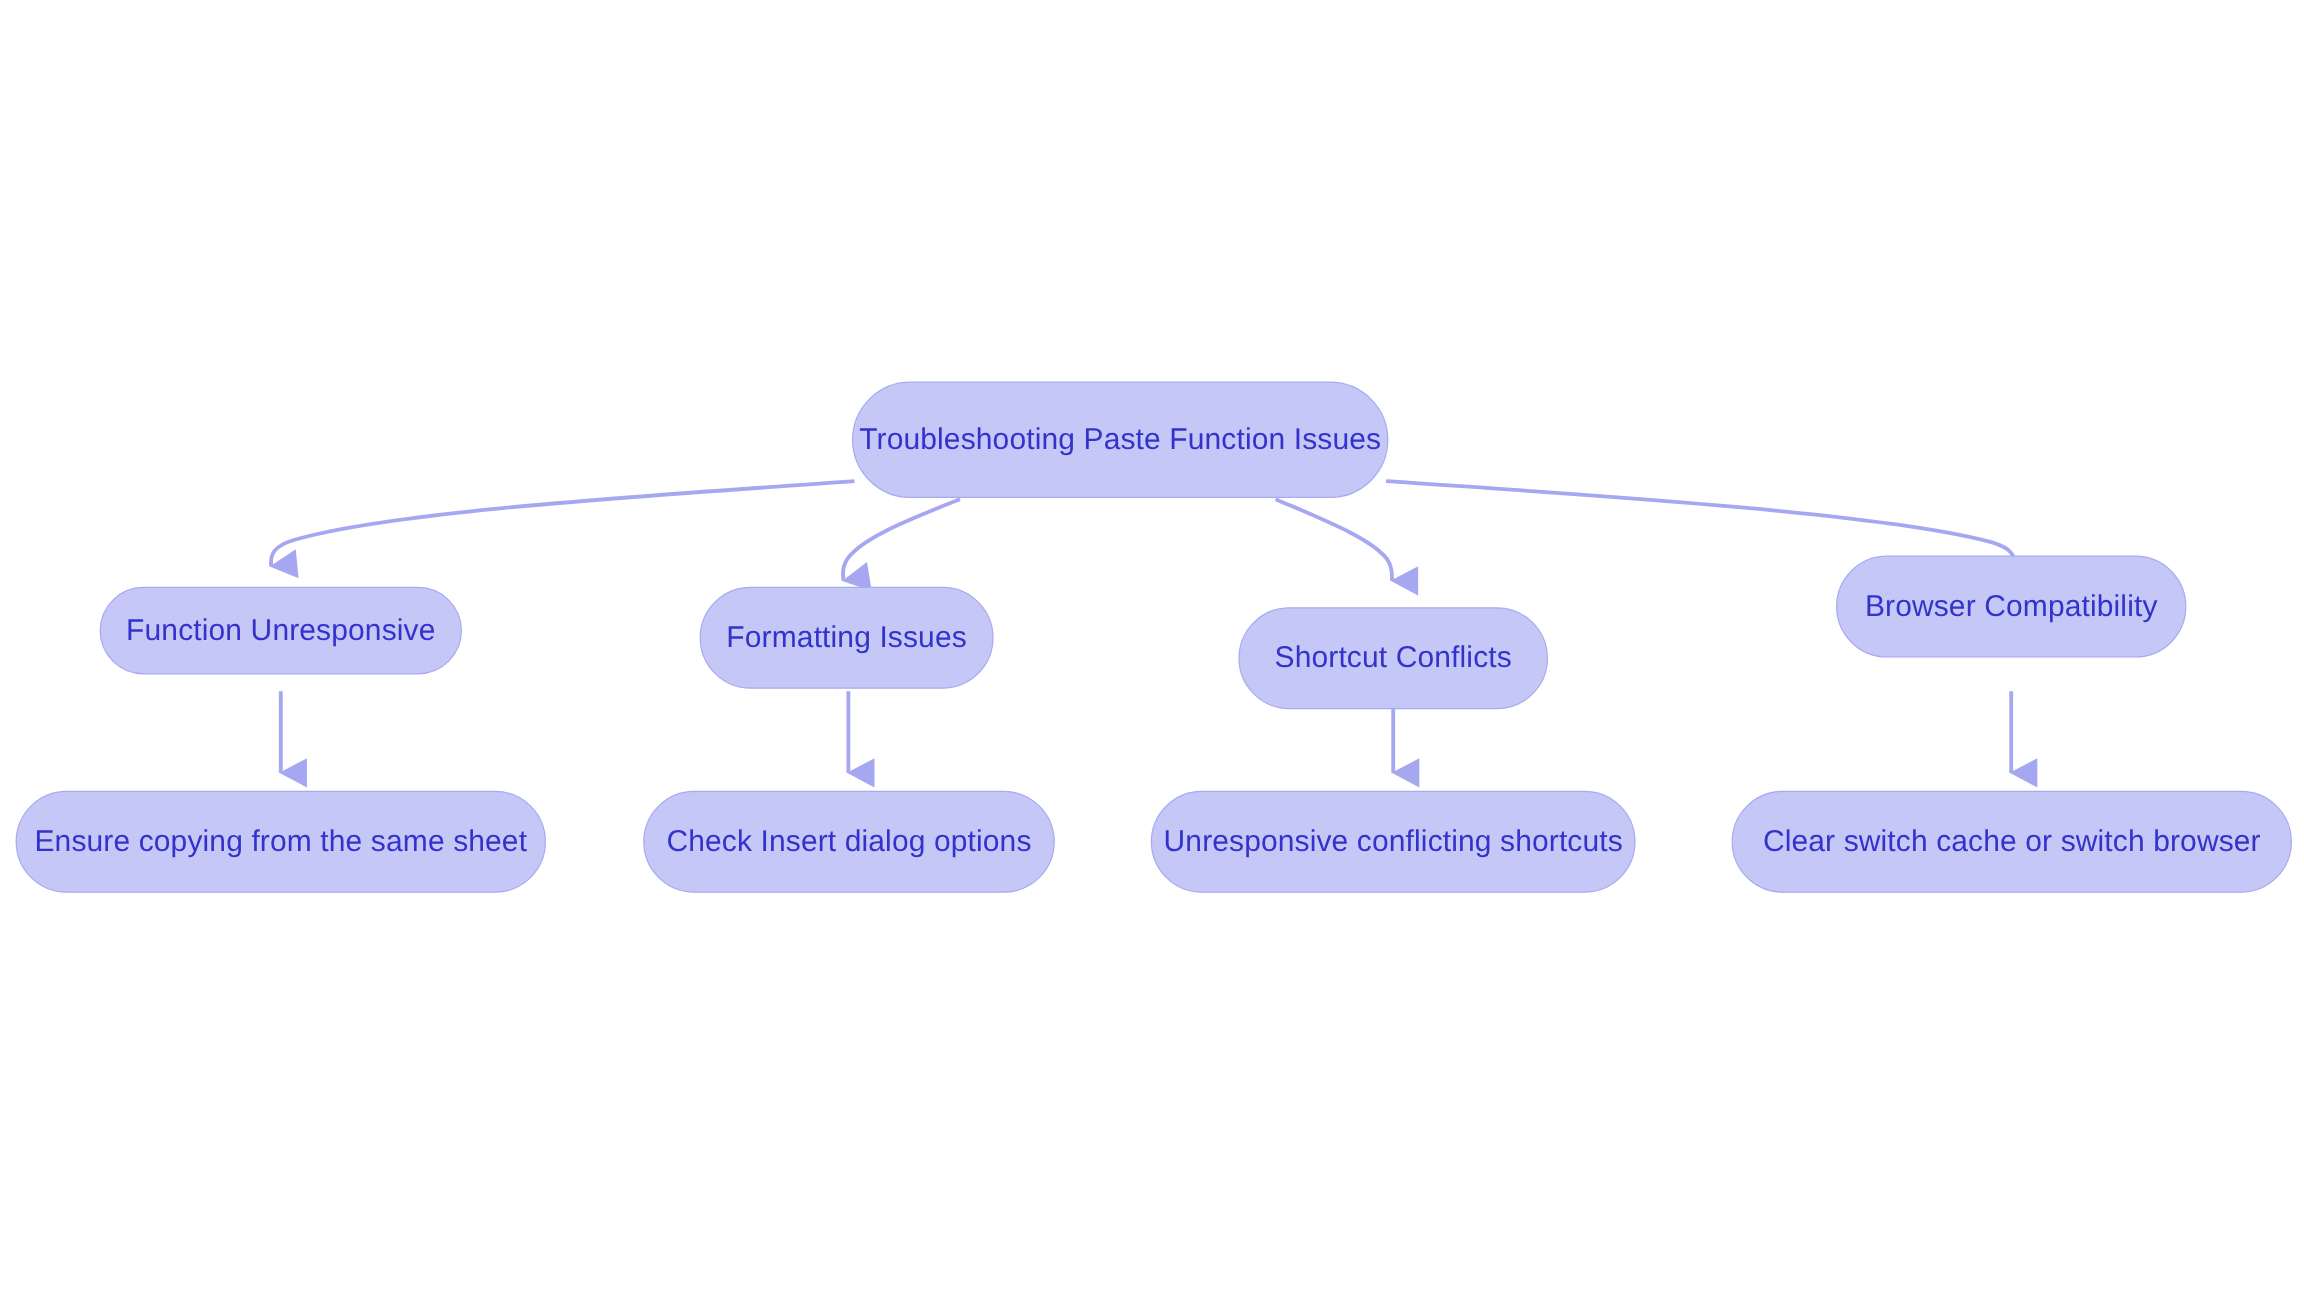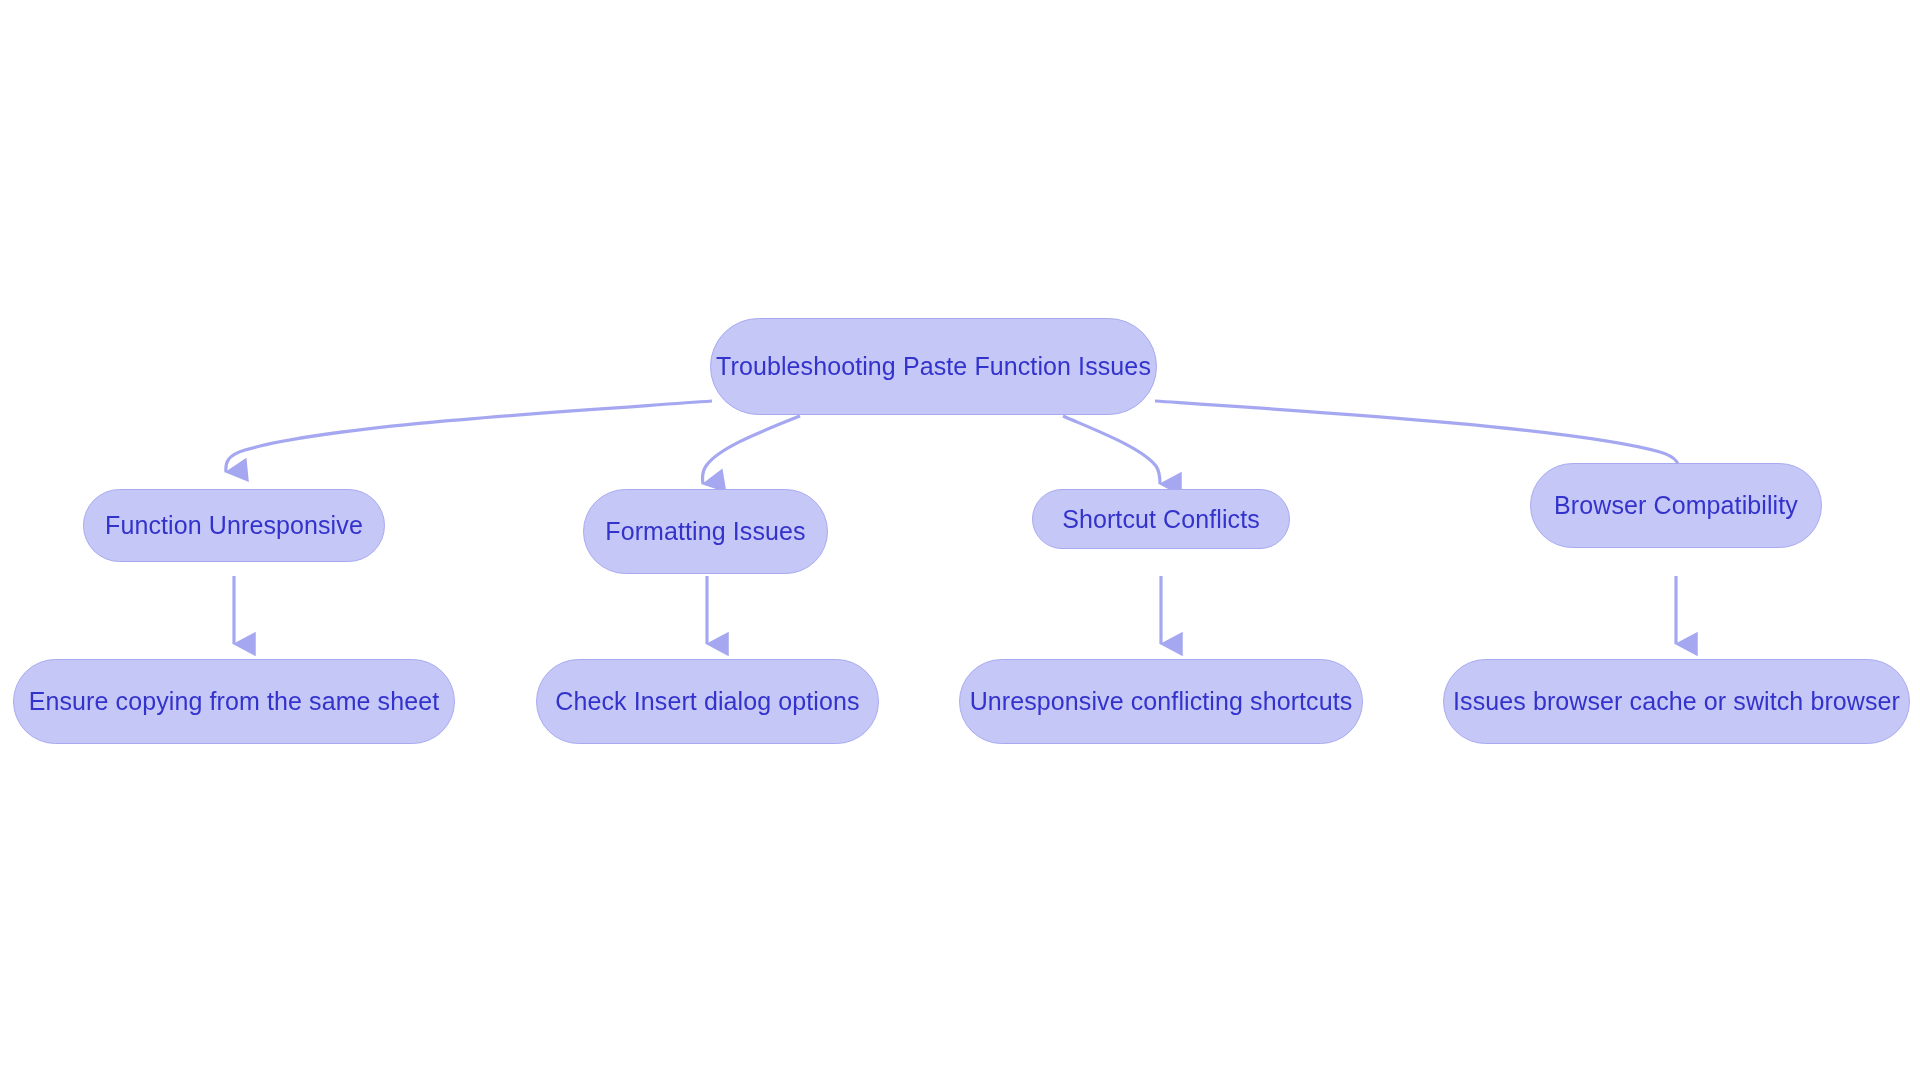--- a/index.html
+++ b/index.html
@@ -88,37 +88,37 @@
   </div>
 
   <div class="node" style="left:83px; top:489px; width:302px; height:73px;">
     <span class="node-label">Function Unresponsive</span>
   </div>
 
   <div class="node" style="left:583px; top:489px; width:245px; height:85px;">
     <span class="node-label">Formatting Issues</span>
   </div>
 
-  <div class="node" style="left:1032px; top:489px; width:258px; height:60px;">
+  <div class="node" style="left:1032px; top:506px; width:258px; height:85px;">
     <span class="node-label">Shortcut Conflicts</span>
   </div>
 
   <div class="node" style="left:1530px; top:463px; width:292px; height:85px;">
     <span class="node-label">Browser Compatibility</span>
   </div>
 
   <div class="node" style="left:536px; top:659px; width:343px; height:85px;">
     <span class="node-label">Check Insert dialog options</span>
   </div>
 
   <div class="node" style="left:13px; top:659px; width:442px; height:85px;">
     <span class="node-label">Ensure copying from the same sheet</span>
   </div>
 
   <div class="node" style="left:959px; top:659px; width:404px; height:85px;">
     <span class="node-label">Unresponsive conflicting shortcuts</span>
   </div>
 
   <div class="node" style="left:1443px; top:659px; width:467px; height:85px;">
-    <span class="node-label">Issues browser cache or switch browser</span>
+    <span class="node-label">Clear switch cache or switch browser</span>
   </div>
 
 </div>
 
 </body></html>

